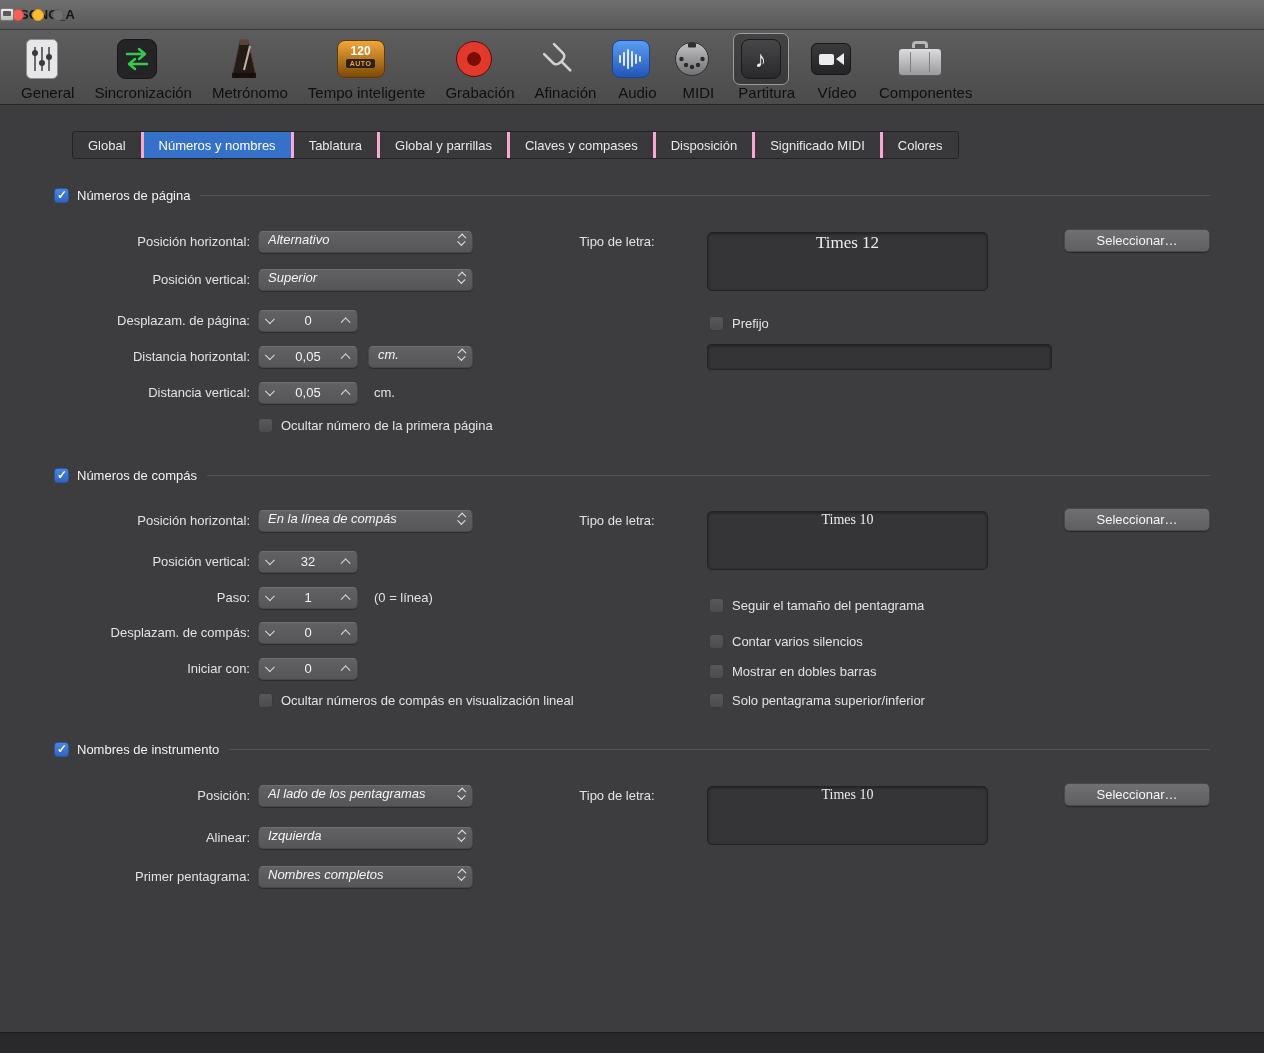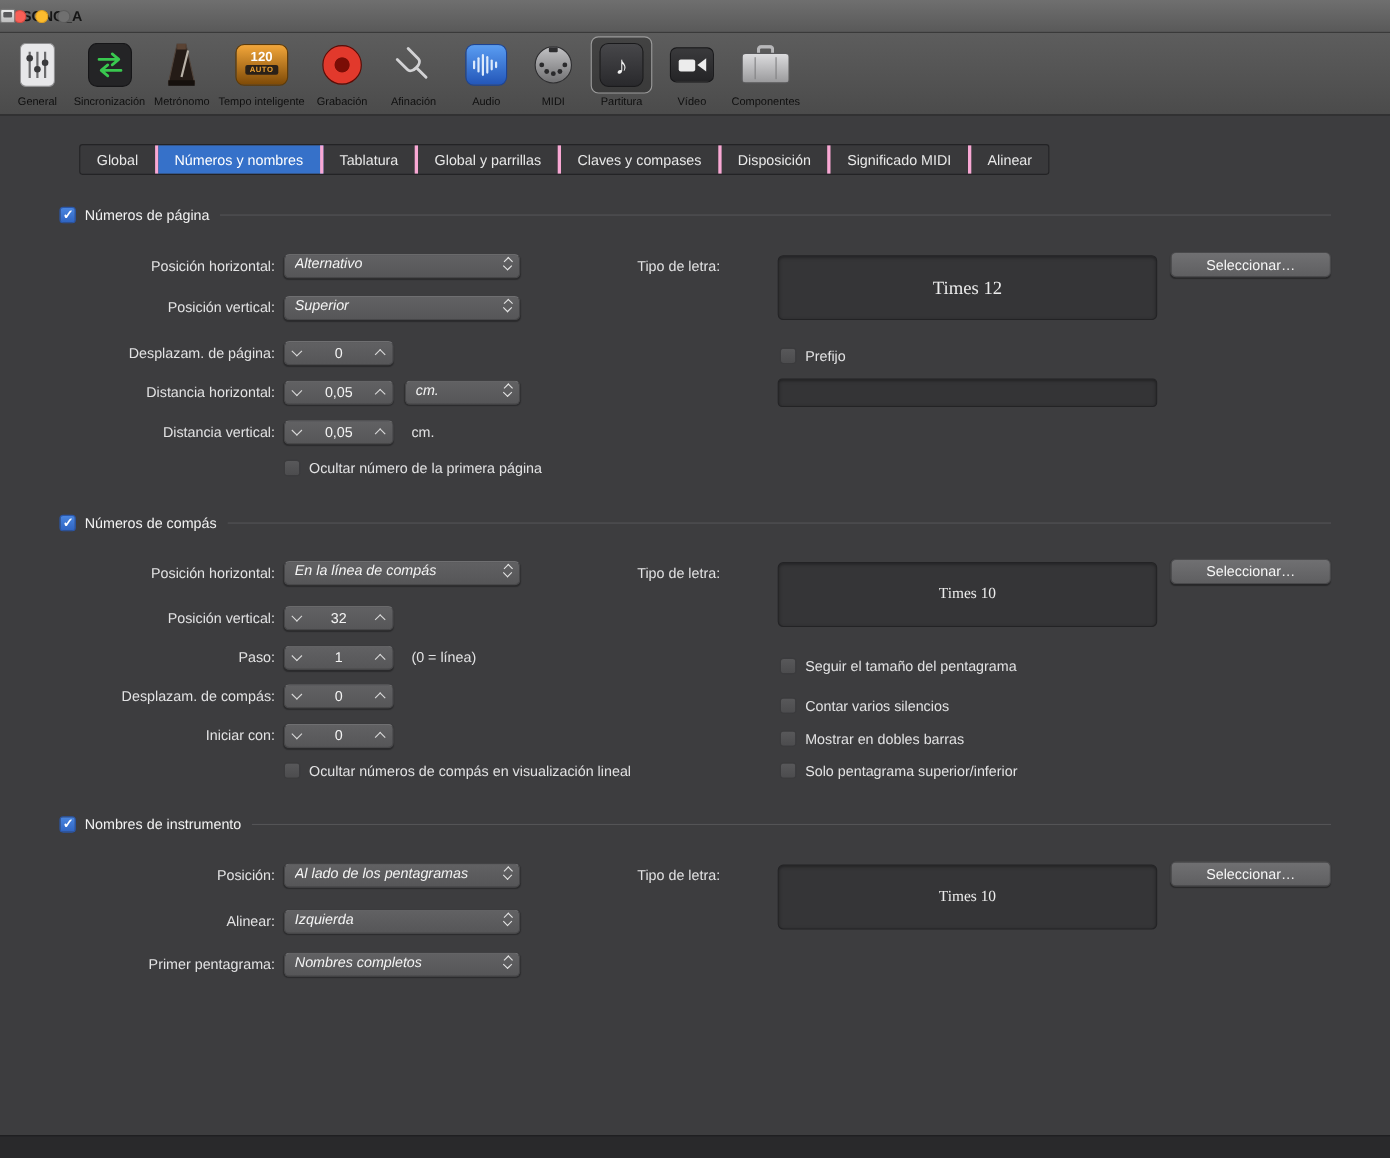--- a/index.html
+++ b/index.html
@@ -22,21 +22,21 @@
   .win-title{font-size:13px;font-weight:bold;color:#161616;}
 
   
   .toolbar{position:absolute;left:0;top:30px;width:100%;height:75px;
     background:linear-gradient(#5d5d5d,#4b4b4b);border-bottom:1px solid #262626;
     display:flex;align-items:flex-start;padding:3px 6px 0;box-sizing:border-box;gap:2px;}
   .tool-item{display:flex;flex-direction:column;align-items:center;min-width:50px;padding:0 3px;cursor:default;}
   .icon-slot{height:52px;display:flex;align-items:center;justify-content:center;
     border:1px solid transparent;border-radius:7px;padding:0 7px;box-sizing:border-box;}
   .tool-item.selected .icon-slot{background:rgba(0,0,0,0.27);border-color:#9c9c9c;}
-  .tool-label{font-size:10px;color:#0f0f0f;line-height:15px;white-space:nowrap;}
+  .tool-label{font-size:15px;color:#0f0f0f;line-height:15px;white-space:nowrap;margin-left:12px;}
 
   .icn-tempo{width:48px;height:38px;border-radius:8px;background:linear-gradient(#f2a63a,#7e4a07);
     border:1px solid #5e3a06;display:flex;flex-direction:column;align-items:center;padding-top:4px;box-sizing:border-box;}
   .t120{color:#fff;font-size:12px;font-weight:bold;line-height:12px;}
   .tauto{margin-top:2px;background:#2a2118;color:#f0a432;font-size:7px;font-weight:bold;padding:1px 4px;border-radius:2px;letter-spacing:.5px;}
   .icn-record{width:34px;height:34px;border-radius:50%;
     background:radial-gradient(circle,#7a0d06 0 27%,#e2392c 30% 85%,#9c150b 100%);
     border:1px solid #5c0b05;}
   .icn-audio{width:36px;height:36px;border-radius:8px;background:linear-gradient(#5a9df2,#2356b8);
     border:1px solid #1c4494;display:flex;align-items:center;justify-content:center;}
@@ -92,22 +92,22 @@
   .chev-ud::before{top:3.5px;transform:rotate(-45deg);}
   .chev-ud::after{bottom:3.5px;transform:rotate(135deg);}
 
   .checkbox{width:15px;height:15px;border-radius:3.5px;background:linear-gradient(#58585a,#4c4c4e);
     border:1px solid #3b3b3d;box-sizing:border-box;position:relative;flex:none;}
   .checkbox.checked{background:linear-gradient(#4a86e0,#2f64c2);border-color:#2a56a8;}
   .checkbox.checked::after{content:"✓";position:absolute;color:#fff;font-size:12px;font-weight:bold;left:2px;top:-1px;}
   .check-row{position:absolute;height:16px;display:flex;align-items:center;gap:8px;font-size:13px;color:#e2e2e3;}
 
   .right-label{position:absolute;left:537px;width:160px;text-align:center;font-size:13px;color:#e2e2e3;}
-  .font-box{position:absolute;left:707px;width:345px;height:59px;background:#353537;border:1px solid #232325;border-radius:5px;
-    display:flex;align-items:center;justify-content:center;color:#ececec;font-family:"Liberation Serif",serif;
+  .font-box{position:absolute;left:707px;width:281px;height:59px;background:#353537;border:1px solid #232325;border-radius:5px;
+    display:flex;justify-content:center;color:#ececec;font-family:"Liberation Serif",serif;
     box-shadow:inset 0 1px 3px rgba(0,0,0,.4);box-sizing:border-box;}
   .fs17{font-size:17px;} .fs14{font-size:14px;}
   .btn{position:absolute;left:1064px;width:146px;height:23px;background:linear-gradient(#707072,#5f5f61);
     border:1px solid #49494b;border-radius:5px;color:#f5f5f5;font-size:13px;display:flex;align-items:center;justify-content:center;
     box-shadow:0 1px 1px rgba(0,0,0,.35);box-sizing:border-box;cursor:default;}
   .text-field{position:absolute;left:707px;width:345px;height:26px;background:#343436;border:1px solid #232325;border-radius:4px;
     box-shadow:inset 0 1px 3px rgba(0,0,0,.45);box-sizing:border-box;color:#eee;font-size:13px;padding:0 6px;outline:none;}
 
   .bottom-strip{position:absolute;left:0;top:1032px;width:100%;height:21px;background:#29292b;border-top:1px solid #1d1d1f;box-sizing:border-box;}
 </style>
@@ -282,21 +282,21 @@
     <div class="tab">
         <span>Claves y compases</span>
       </div>
     <div class="tab">
         <span>Disposición</span>
       </div>
     <div class="tab">
         <span>Significado MIDI</span>
       </div>
     <div class="tab">
-        <span>Alinear</span>
+        <span>Colores</span>
       </div>
   </div>
 
   <div class="section-header" style="top:187px">
     <span class="checkbox cb-gap checked"></span>
     <span>Números de página</span>
     <span class="section-line"></span>
   </div>
 
   <div class="row" style="top:230px">

